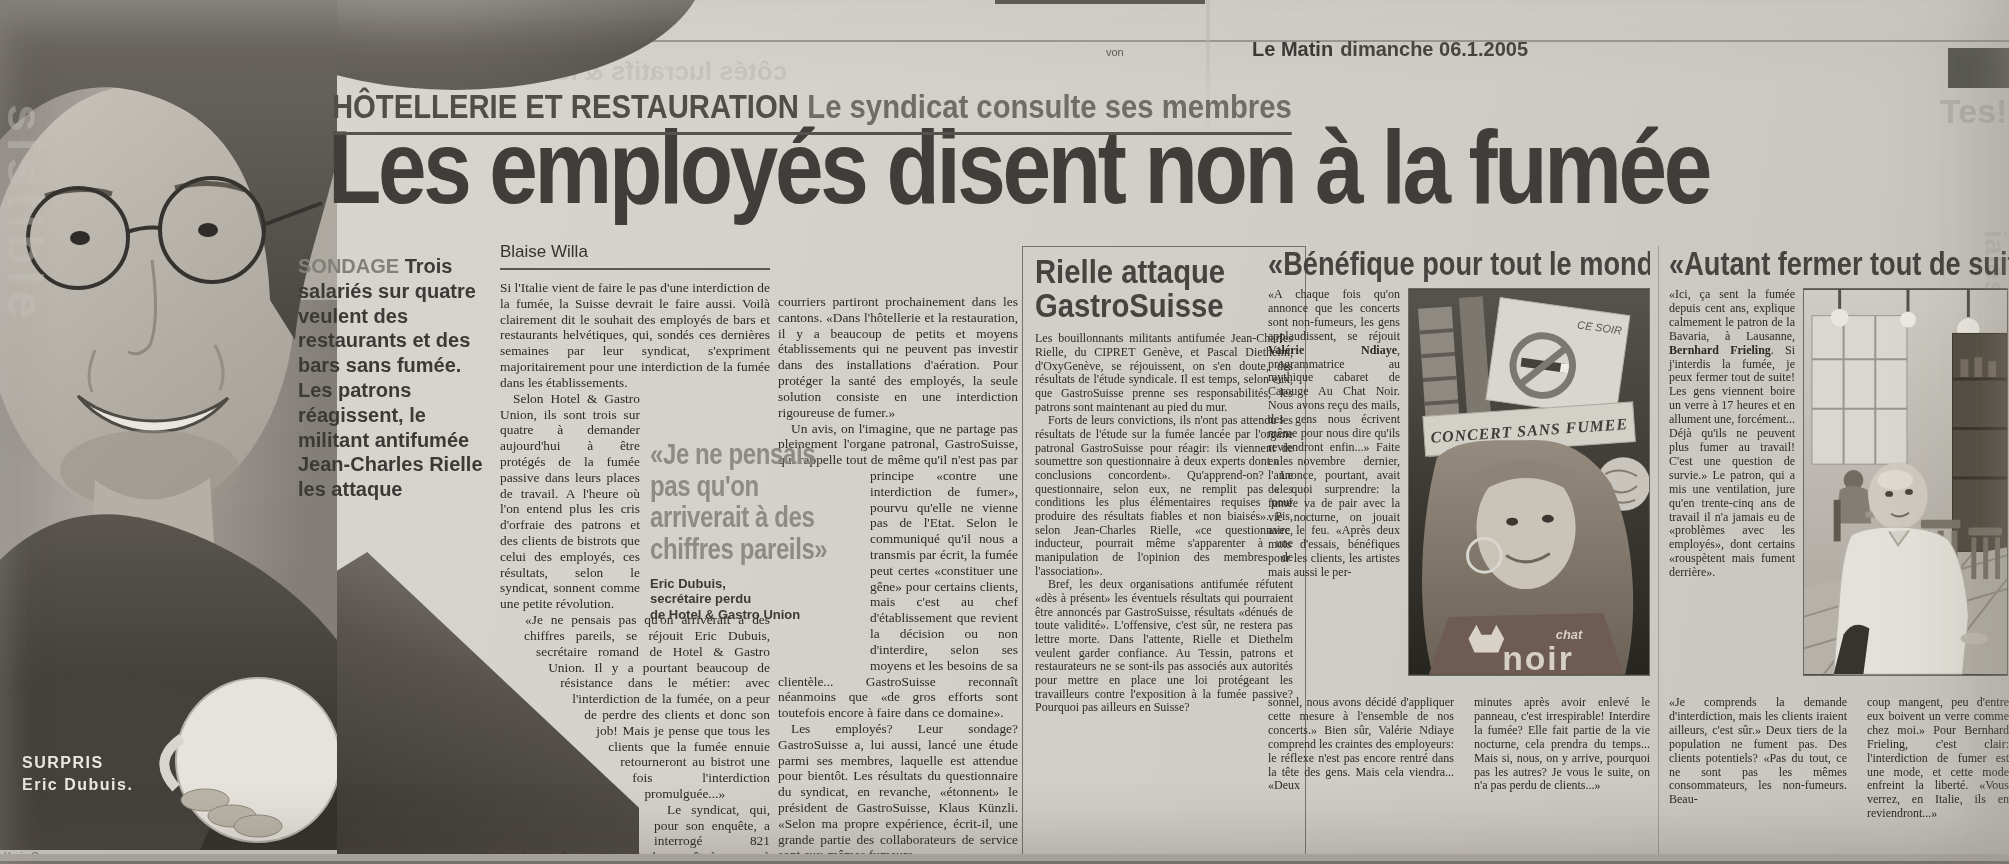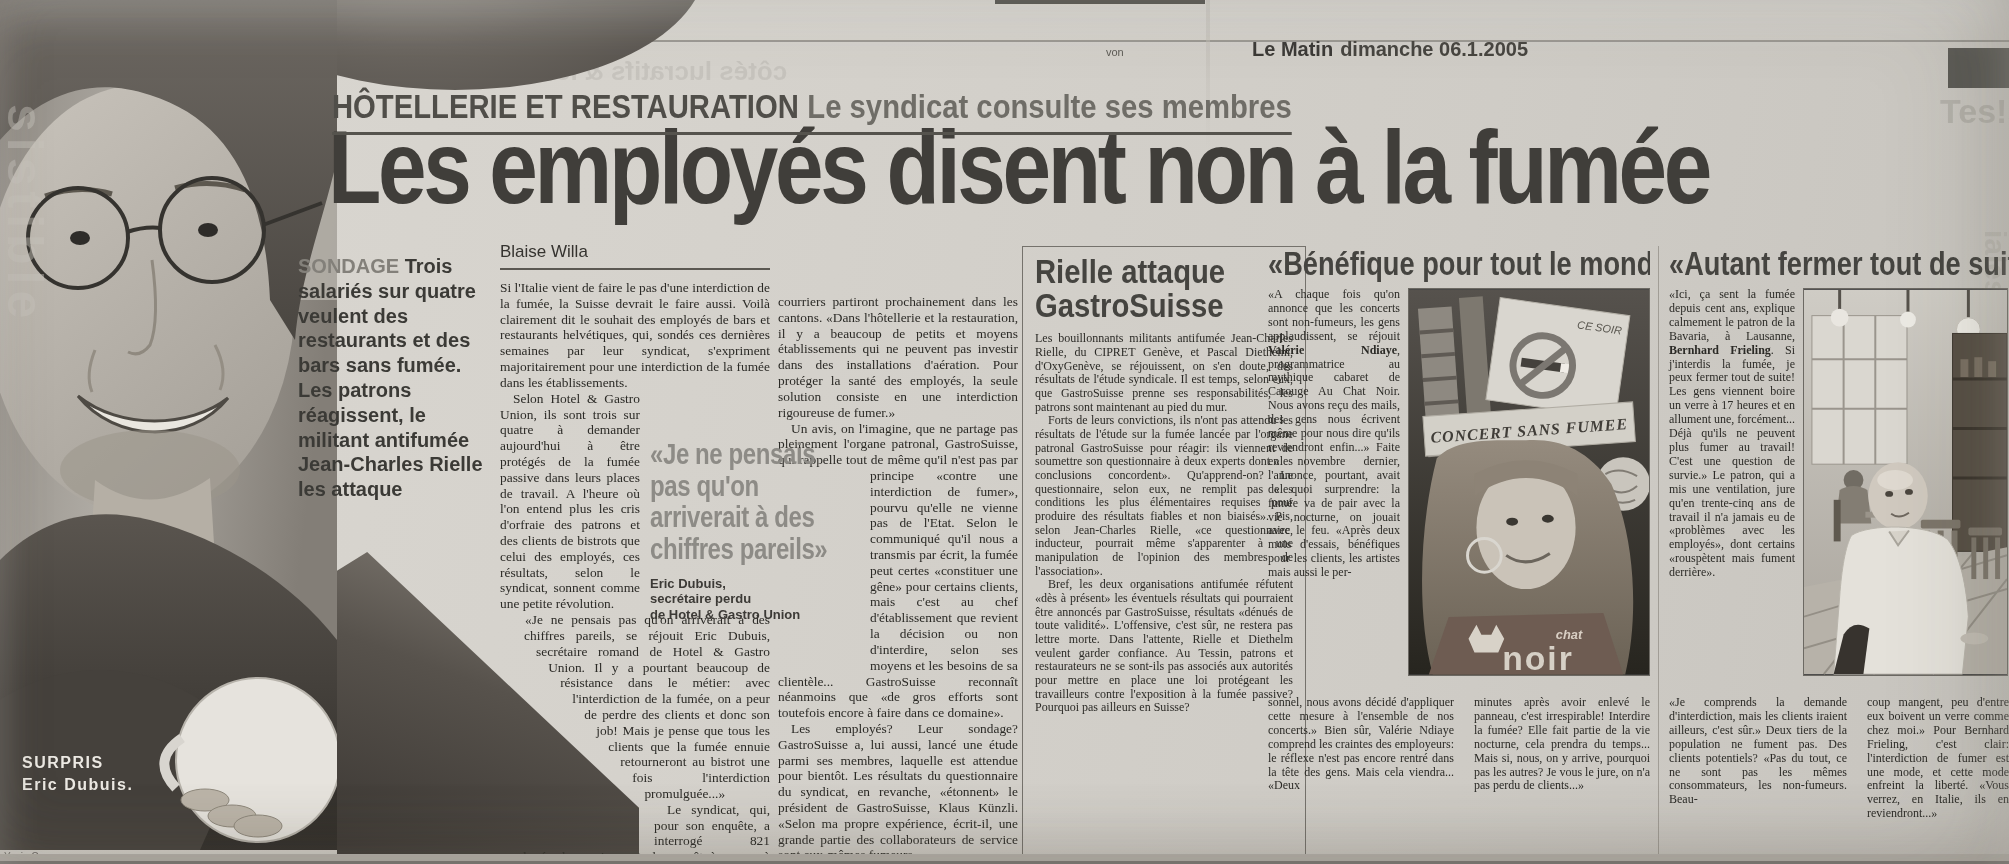--- a/index.html
+++ b/index.html
@@ -282,21 +282,21 @@
           <text x="148" y="352" font-family="Liberation Sans, sans-serif" font-style="italic" font-weight="bold" font-size="13" fill="#d9cfc4">chat</text>
           <text x="94" y="384" font-family="Liberation Sans, sans-serif" font-weight="bold" font-size="34" fill="#d6d0c6" letter-spacing="2">noir</text>
         </svg>
       </div>
     </div>
     <div class="row2">
       <div class="r2a bodytext">
         <p class="first">sonnel, nous avons décidé d'appliquer cette mesure à l'ensemble de nos concerts.» Bien sûr, Valérie Ndiaye comprend les craintes des employeurs: le réflexe n'est pas encore rentré dans la tête des gens. Mais cela viendra... «Deux</p>
       </div>
       <div class="r2b bodytext">
-        <p class="first">minutes après avoir enlevé le panneau, c'est irrespirable! Interdire la fumée? Elle fait partie de la vie nocturne, cela prendra du temps... Mais si, nous, on y arrive, pourquoi pas les autres? Je vous le jure, on n'a pas perdu de clients...»</p>
+        <p class="first">minutes après avoir enlevé le panneau, c'est irrespirable! Interdire la fumée? Elle fait partie de la vie nocturne, cela prendra du temps... Mais si, nous, on y arrive, pourquoi pas les autres? Je vous le suite, on n'a pas perdu de clients...»</p>
       </div>
     </div>
   </div>
 
   <div class="abs autant">
     <div class="art-title"><span class="condensed">«Autant fermer tout de suite»</span></div>
     <div class="row1">
       <div class="nc bodytext">
         <p class="first"><span>«Ici, ça sent la fumée depuis cent ans, explique calmement le patron de la Bavaria, à Lausanne, </span><b>Bernhard Frieling</b><span>. Si j'interdis la fumée, je peux fermer tout de suite! Les gens viennent boire un verre à 17 heures et en allument une, forcément... Déjà qu'ils ne peuvent plus fumer au travail! C'est une question de survie.» Le patron, qui a mis une ventilation, jure qu'en trente-cinq ans de travail il n'a jamais eu de «problèmes avec les employés», dont certains «rouspètent mais fument derrière».</span></p>
       </div>

